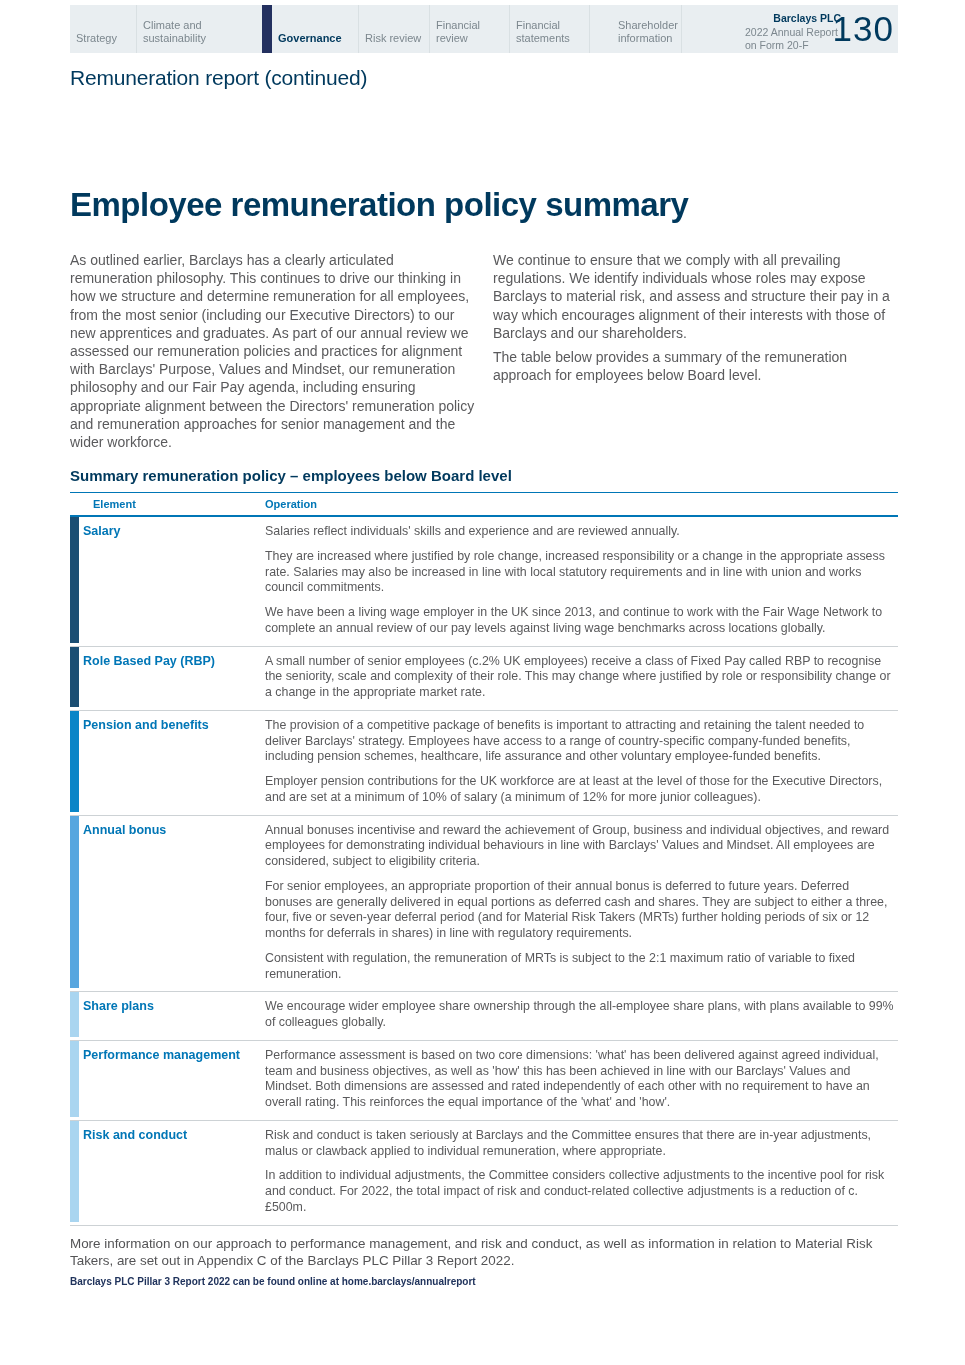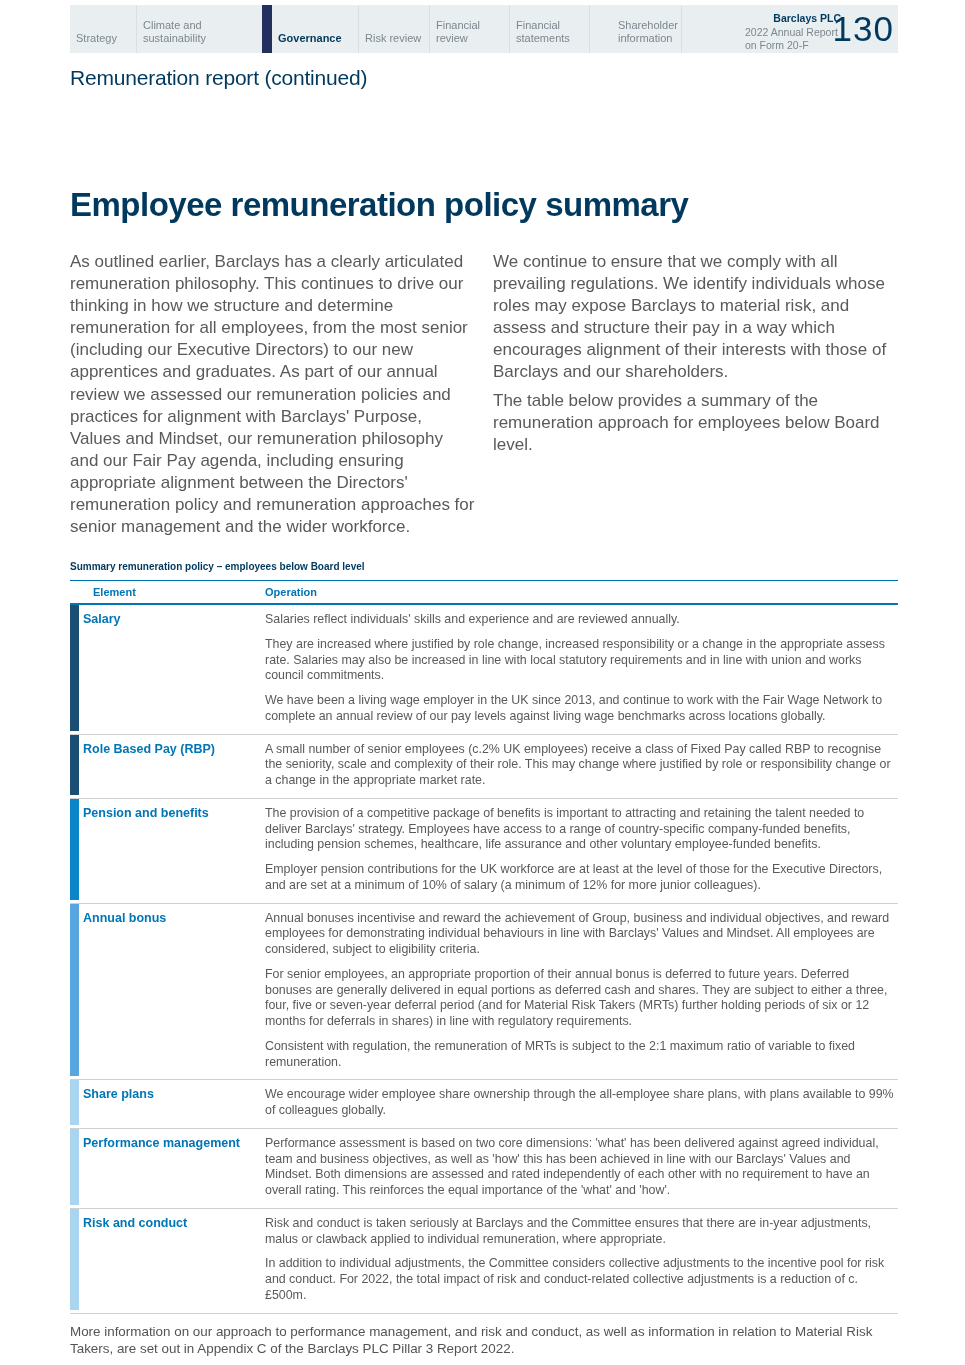--- a/index.html
+++ b/index.html
@@ -54,26 +54,26 @@
     margin-top:96px; font-size:33px; font-weight:bold; color:#00395d;
     letter-spacing:-0.5px;
   }
 
   
   .intro {
     margin-top:27px; display:grid; grid-template-columns:406px 1fr;
     column-gap:17px; width:828px;
   }
   .body-par {
-    font-size:17px; line-height:1.3; color:#5a5a5c; margin-bottom:6px;
+    font-size:14px; line-height:1.3; color:#5a5a5c; margin-bottom:6px;
   }
 
   
   .section-title {
-    margin-top:17px; font-size:10px; font-weight:bold; color:#00395d;
+    margin-top:10px; font-size:15px; font-weight:bold; color:#00395d;
     margin-bottom:8px;
   }
   .policy-table { width:828px; }
   .table-head {
     display:flex; border-top:1px solid #0076b6; border-bottom:2px solid #0076b6;
     padding:5px 0 5px 0;
     align-items:center;
   }
   .table-head .col-element {
     flex:0 0 195px; padding-left:23px;

